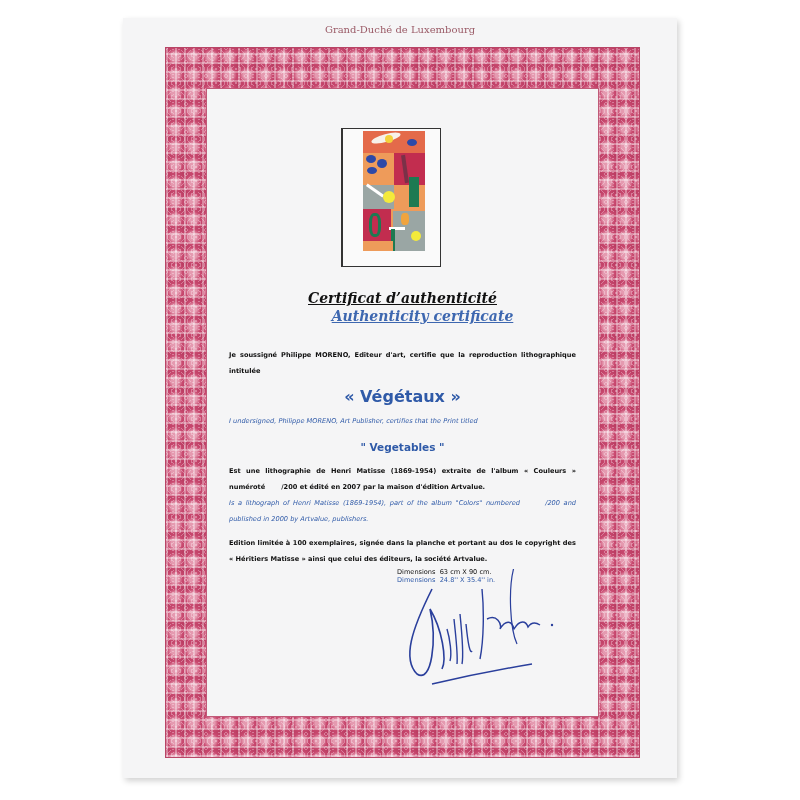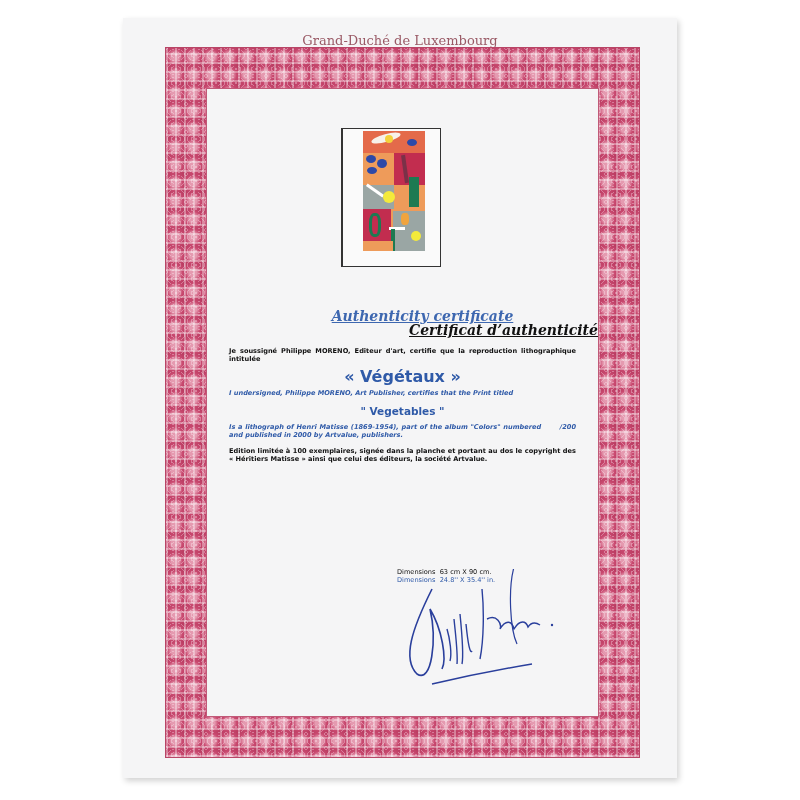--- a/index.html
+++ b/index.html
@@ -1,46 +1,46 @@
 <!DOCTYPE html>
 <html><head>
 <meta charset="utf-8">
 <style>
   html, body { margin:0; padding:0; }
   body { width:800px; height:800px; background:#ffffff; position:relative; overflow:hidden; font-family:"DejaVu Sans", sans-serif; }
   .paper { position:absolute; left:123px; top:18px; width:554px; height:760px; background:#f5f5f6;
            box-shadow: 2px 3px 6px rgba(0,0,0,0.18); }
-  .header-note { position:absolute; left:0; right:0; top:15px; text-align:center;
-           font-family:"DejaVu Serif", serif; font-size:13px; color:#9a5a66; }
+  .header-note { position:absolute; left:0; right:0; top:6px; text-align:center;
+           font-family:"DejaVu Serif", serif; font-size:10px; color:#9a5a66; }
   .border { position:absolute; left:42px; top:29px; width:475px; height:711px;
            box-sizing:border-box; border:1px solid #b84566;
            background:
              repeating-linear-gradient(90deg, rgba(255,255,255,0.35) 0 2px, transparent 2px 9px),
              repeating-linear-gradient(0deg, rgba(255,255,255,0.35) 0 2px, transparent 2px 9px),
              radial-gradient(circle at 50% 50%, #e59ab0 0 30%, #c94a70 60%, #b83a60 100%);
            background-size: auto, auto, 18px 18px; }
   .border-inner-pattern { position:absolute; inset:0;
            background:
              repeating-radial-gradient(ellipse at center, rgba(255,220,230,0.5) 0 1px, transparent 1px 4px);
            background-size: 20px 14px; mix-blend-mode:screen; opacity:0.7; }
   .inner { position:absolute; left:40px; top:40px; right:40px; bottom:40px; background:#f5f5f6;
            border:1px solid #c05a78; }
   .art-frame { position:absolute; left:134px; top:39px; width:100px; height:139px; box-sizing:border-box;
            border:1px solid #333; border-left-width:2px; background:#fafafa; }
   .art { position:absolute; left:20px; top:2px; width:62px; height:120px; background:#ee9b5a; overflow:hidden; }
   .art div { position:absolute; }
-  .title-fr { position:absolute; left:0; right:0; top:201px; text-align:right;
+  .title-fr { position:absolute; left:0; right:0; top:201px; text-align:center;
            font-family:"DejaVu Serif", serif; font-style:italic; font-weight:bold; font-size:14px; color:#111;
-           text-decoration:underline;margin-top:32px; }
+           text-decoration:underline; }
   .title-en { position:absolute; left:0; right:0; top:219px; text-align:center;
            font-family:"DejaVu Serif", serif; font-style:italic; font-weight:bold; font-size:14px; color:#3d67b0;
            text-decoration:underline;padding-left:40px; }
-  .body { position:absolute; left:22px; right:22px; top:258px; font-size:6.6px; line-height:8px; color:#111; }
+  .body { position:absolute; left:22px; right:22px; top:258px; font-size:6.6px; line-height:16px; color:#111; }
   .fr { font-weight:bold; text-align:justify; }
-  .en { font-weight:bold; font-style:italic; color:#2f5aa8; text-align:justify; }
+  .en { font-weight:normal; font-style:italic; color:#2f5aa8; text-align:justify; }
   .heading-fr { text-align:center; font-weight:bold; font-size:16px; color:#2f5aa8; margin:10px 0 8px; }
   .heading-en { text-align:center; font-weight:bold; font-size:10.5px; color:#2f5aa8; margin:10px 0 8px; }
   .gap { height:8px; }
   .dims { position:absolute; left:190px; top:479px; font-size:6.6px; line-height:8.4px; font-weight:normal; }
   .dims .d1 { color:#111; }
   .dims .d2 { color:#2f5aa8; }
   .sig { position:absolute; left:195px; top:480px; width:170px; height:120px; }
 </style>
 </head>
 <body>
@@ -80,20 +80,21 @@
       </div>
 
       <div class="title-fr">Certificat d’authenticité</div>
       <div class="title-en">Authenticity certificate</div>
 
       <div class="body">
         <div class="fr">Je soussigné Philippe MORENO, Editeur d'art, certifie que la reproduction lithographique intitulée</div>
         <div class="heading-fr">« Végétaux »</div>
         <div class="en">I undersigned, Philippe MORENO, Art Publisher, certifies that the Print titled</div>
         <div class="heading-en">" Vegetables "</div>
+        <div class="fr" style="white-space:pre-wrap;">Est une lithographie de Henri Matisse (1869-1954) extraite de l'album « Couleurs » numéroté       /200 et édité en 2007 par la maison d'édition Artvalue.</div>
         <div class="en" style="white-space:pre-wrap;">Is a lithograph of Henri Matisse (1869-1954), part of the album "Colors" numbered       /200 and published in 2000 by Artvalue, publishers.</div>
         <div class="gap"></div>
         <div class="fr">Edition limitée à 100 exemplaires, signée dans la planche et portant au dos le copyright des « Héritiers Matisse » ainsi que celui des éditeurs, la société Artvalue.</div>
       </div>
 
       <div class="dims">
         <div class="d1" style="white-space:pre;">Dimensions  63 cm X 90 cm.</div>
         <div class="d2" style="white-space:pre;">Dimensions  24.8'' X 35.4'' in.</div>
       </div>
 

